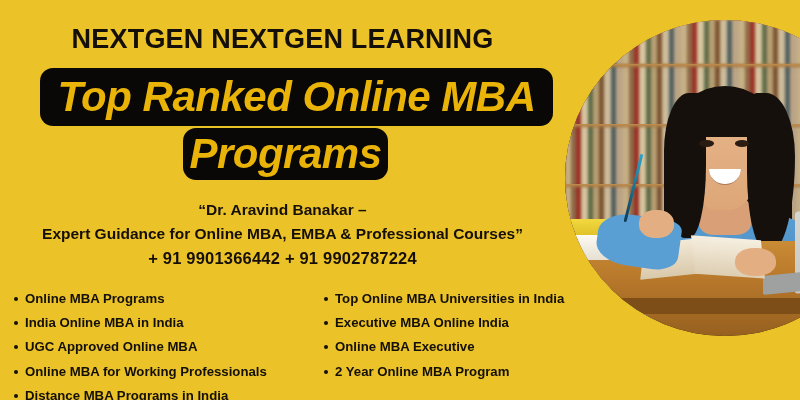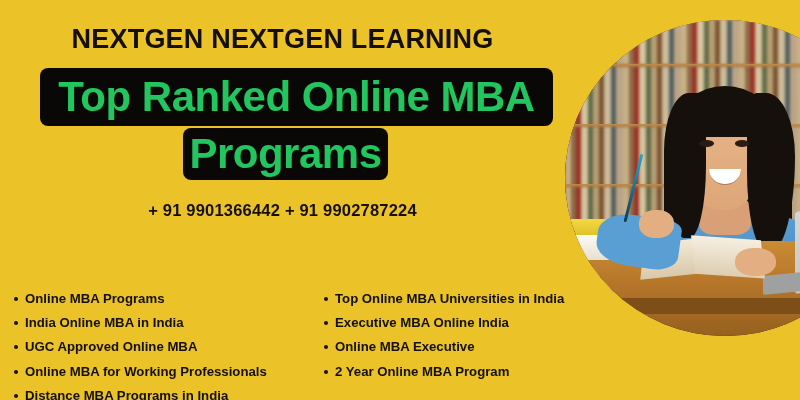--- a/index.html
+++ b/index.html
@@ -305,28 +305,29 @@
     font-size: 27px;
     font-weight: 700;
     letter-spacing: 0.2px;
     color: #140f08;
     line-height: 1;
   }
 
   .title-line {
     position: absolute;
     background: #0a0806;
-    color: #22c55e;
+    color: #eab308;
     font-weight: 700;
     display: flex;
     align-items: center;
     justify-content: center;
-    border-radius: 8px;
+    border-radius: 13px;
     line-height: 1;
     white-space: nowrap;
+    font-style: italic;
   }
   .title-line.one {
     left: 40px;
     top: 68px;
     width: 513px;
     height: 58px;
     font-size: 42px;
     letter-spacing: -0.5px;
   }
   .title-line.two {
@@ -431,20 +432,22 @@
       <div class="pen"></div>
     </div>
   </div>
 
   <div class="kicker">NEXTGEN NEXTGEN LEARNING</div>
 
   <div class="title-line one">Top Ranked Online MBA</div>
   <div class="title-line two">Programs</div>
 
   <div class="subtitle">
+    <span class="ln">“Dr. Aravind Banakar –</span>
+    <span class="ln">Expert Guidance for Online MBA, EMBA &amp; Professional Courses”</span>
     <span class="phones">+ 91 9901366442  + 91 9902787224</span>
   </div>
 
   <ul class="bullets left">
     <li>Online MBA Programs</li>
     <li>India Online MBA in India</li>
     <li>UGC Approved Online MBA</li>
     <li>Online MBA for Working Professionals</li>
     <li>Distance MBA Programs in India</li>
   </ul>

